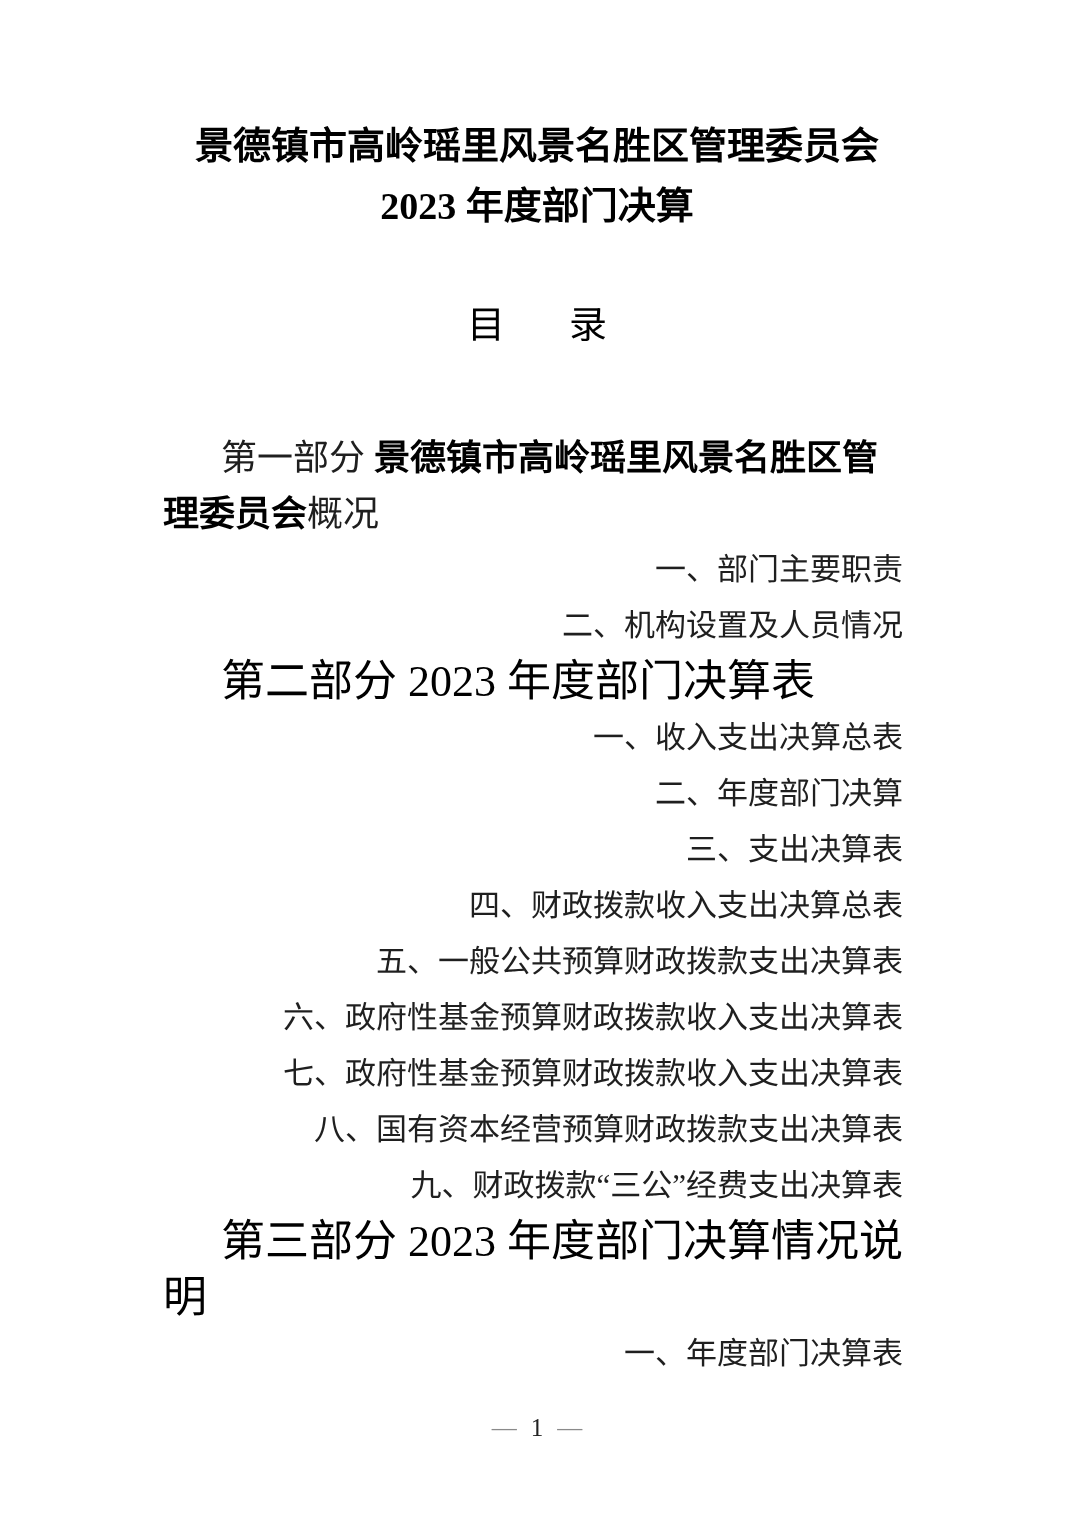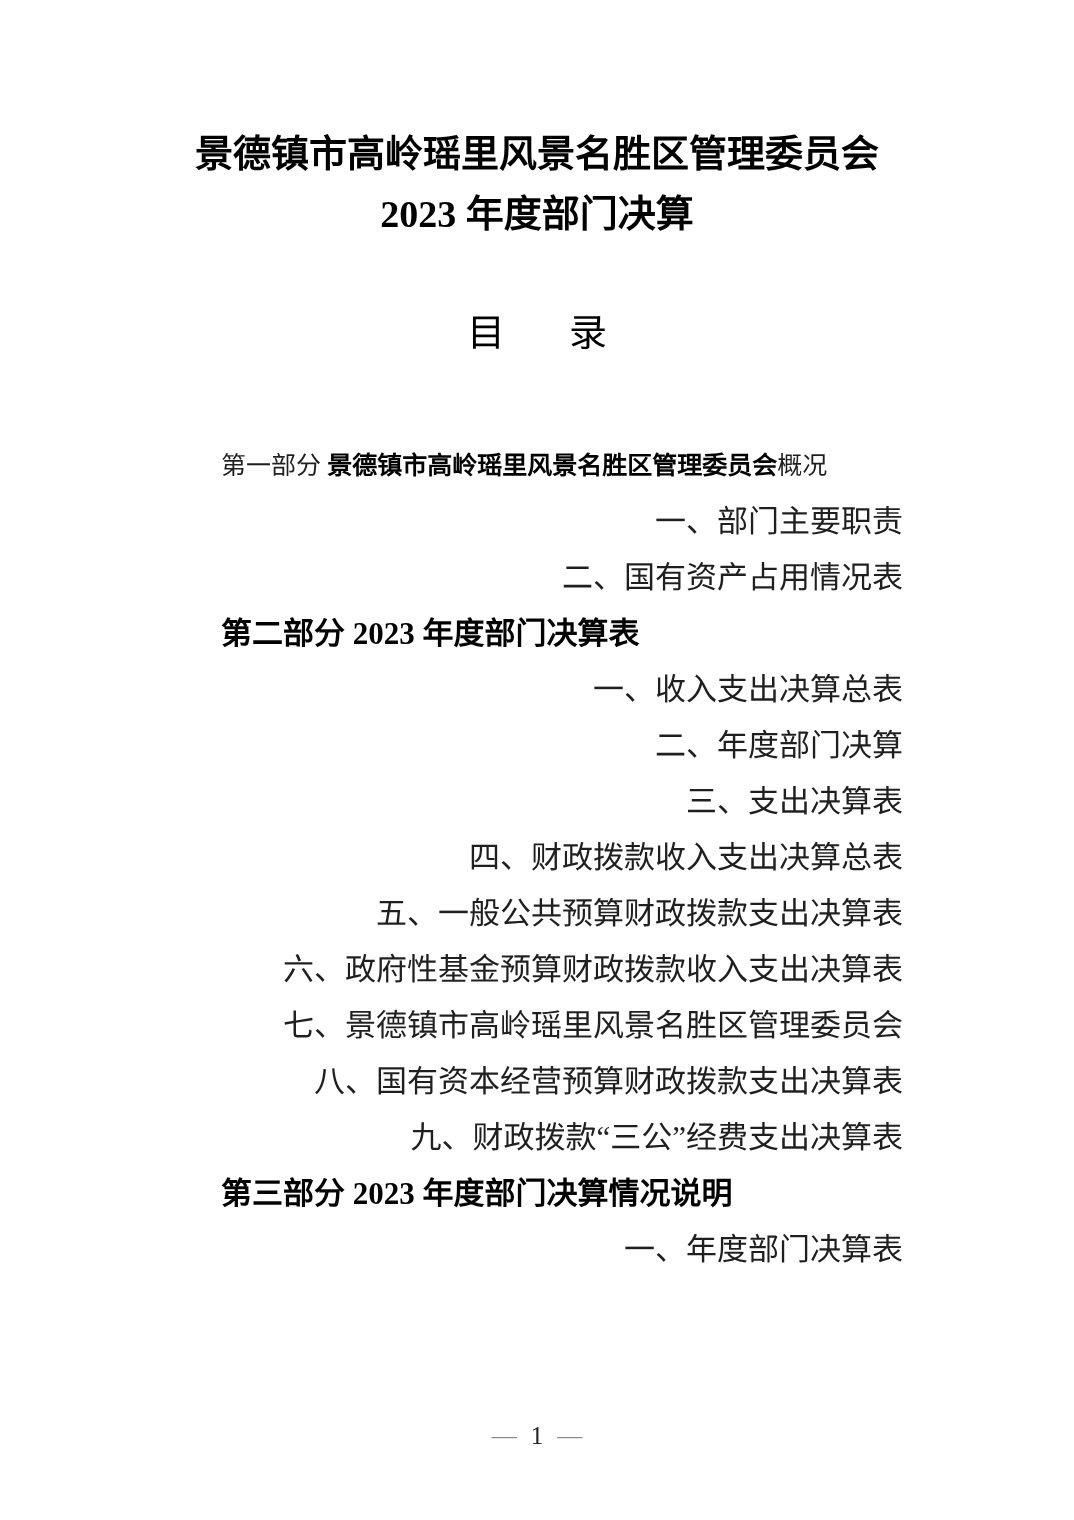--- a/index.html
+++ b/index.html
@@ -4,21 +4,21 @@
 <style>
   html, body {
     margin: 0;
     padding: 0;
     background: #ffffff;
   }
   .page {
     position: relative;
     width: 1074px;
     height: 1440px;
-    margin: 12px auto;
+    margin: 4px auto;
     background: #ffffff;
     overflow: hidden;
     font-family: "Liberation Serif", "DejaVu Serif", serif;
     color: #1f1f1f;
   }
   .doc-title {
     margin-top: 112px;
     text-align: center;
     font-weight: bold;
     color: #000000;
@@ -37,26 +37,26 @@
   .toc {
     margin: 80px 171px 0 163px;
     font-size: 31px;
     line-height: 56px;
   }
   .toc p {
     margin: 0;
   }
   .part-line {
     text-indent: 58px;
-    font-size: 25px;
+    font-size: 36px;
   }
   .part-heading {
-    font-weight: bold;
+    font-weight: normal;
     color: #000000;
-    font-size: 31px;
+    font-size: 44px;
   }
   .bold-name {
     font-weight: bold;
     color: #000000;
   }
   .item {
     padding-left: 118px;
     text-align: right;
   }
   .footer {
@@ -91,31 +91,31 @@
   <div class="toc-heading">
     <span>目</span>
     <span>录</span>
   </div>
 
   <div class="toc">
 
     <p class="part-line"><span>第一部分 </span><span class="bold-name">景德镇市高岭瑶里风景名胜区管理委员会</span><span>概况</span></p>
 
     <p class="item">一、部门主要职责</p>
-    <p class="item">二、国有资产占用情况表</p>
+    <p class="item">二、机构设置及人员情况</p>
 
     <p class="part-line part-heading">第二部分  2023 年度部门决算表</p>
 
     <p class="item">一、收入支出决算总表</p>
     <p class="item">二、年度部门决算</p>
     <p class="item">三、支出决算表</p>
     <p class="item">四、财政拨款收入支出决算总表</p>
     <p class="item">五、一般公共预算财政拨款支出决算表</p>
     <p class="item">六、政府性基金预算财政拨款收入支出决算表</p>
-    <p class="item">七、景德镇市高岭瑶里风景名胜区管理委员会</p>
+    <p class="item">七、政府性基金预算财政拨款收入支出决算表</p>
     <p class="item">八、国有资本经营预算财政拨款支出决算表</p>
     <p class="item">九、财政拨款“三公”经费支出决算表</p>
 
     <p class="part-line part-heading">第三部分  2023 年度部门决算情况说明</p>
 
     <p class="item">一、年度部门决算表</p>
 
   </div>
 
   <div class="footer">

